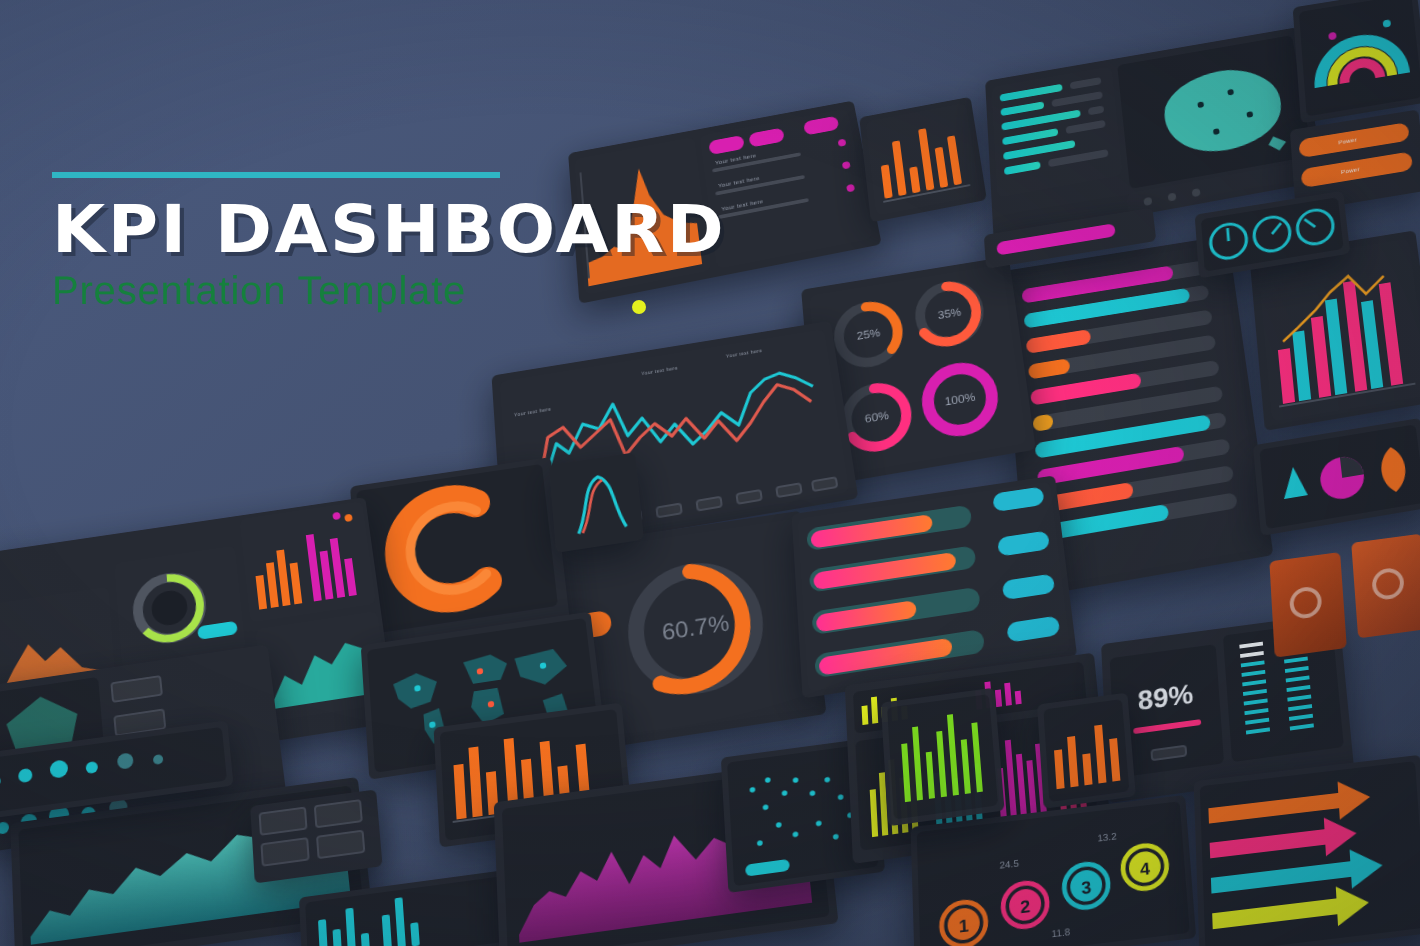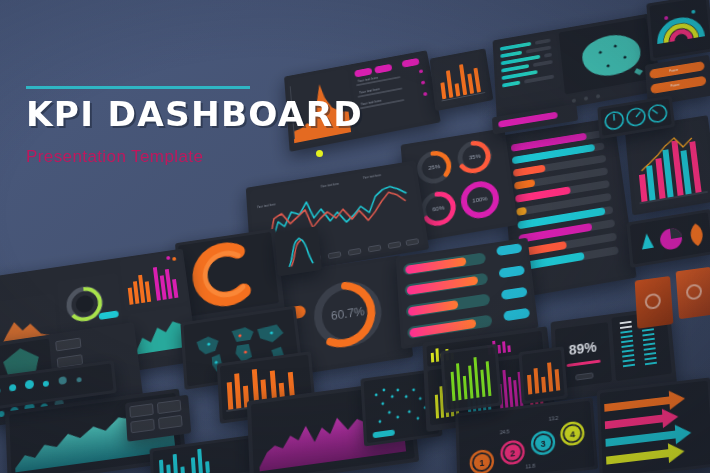--- a/index.html
+++ b/index.html
@@ -13,21 +13,21 @@
   
   #title-block { position:absolute; left:26px; top:86px; width:250px; z-index:60; }
   #title-rule { height:3px; background:#2fb6c4; width:224px; margin-bottom:9px; }
   #main-title {
     font-family:"DejaVu Sans", sans-serif;
     font-weight:bold; font-size:33px; letter-spacing:1.2px; color:#fff;
     text-shadow:2px 2px 0 rgba(20,28,44,.45);
     line-height:1; white-space:nowrap;
     transform:scaleX(1.04); transform-origin:left center;
   }
-  #sub-title { margin-top:16px; font-size:17px; color:#be185d; letter-spacing:.4px; }
+  #sub-title { margin-top:4px; font-size:20px; color:#15803d; letter-spacing:.4px; }
 
   
   #collage { position:absolute; inset:0; z-index:10; }
   .slide {
     position:absolute; background:#262a33; border-radius:3px;
     box-shadow:0 6px 18px rgba(10,14,24,.55);
     overflow:hidden; padding:4px;
   }
   .slide.dk { background:#22262e; }
   .panel { position:absolute; background:#2e323c; border-radius:3px; overflow:hidden; }

